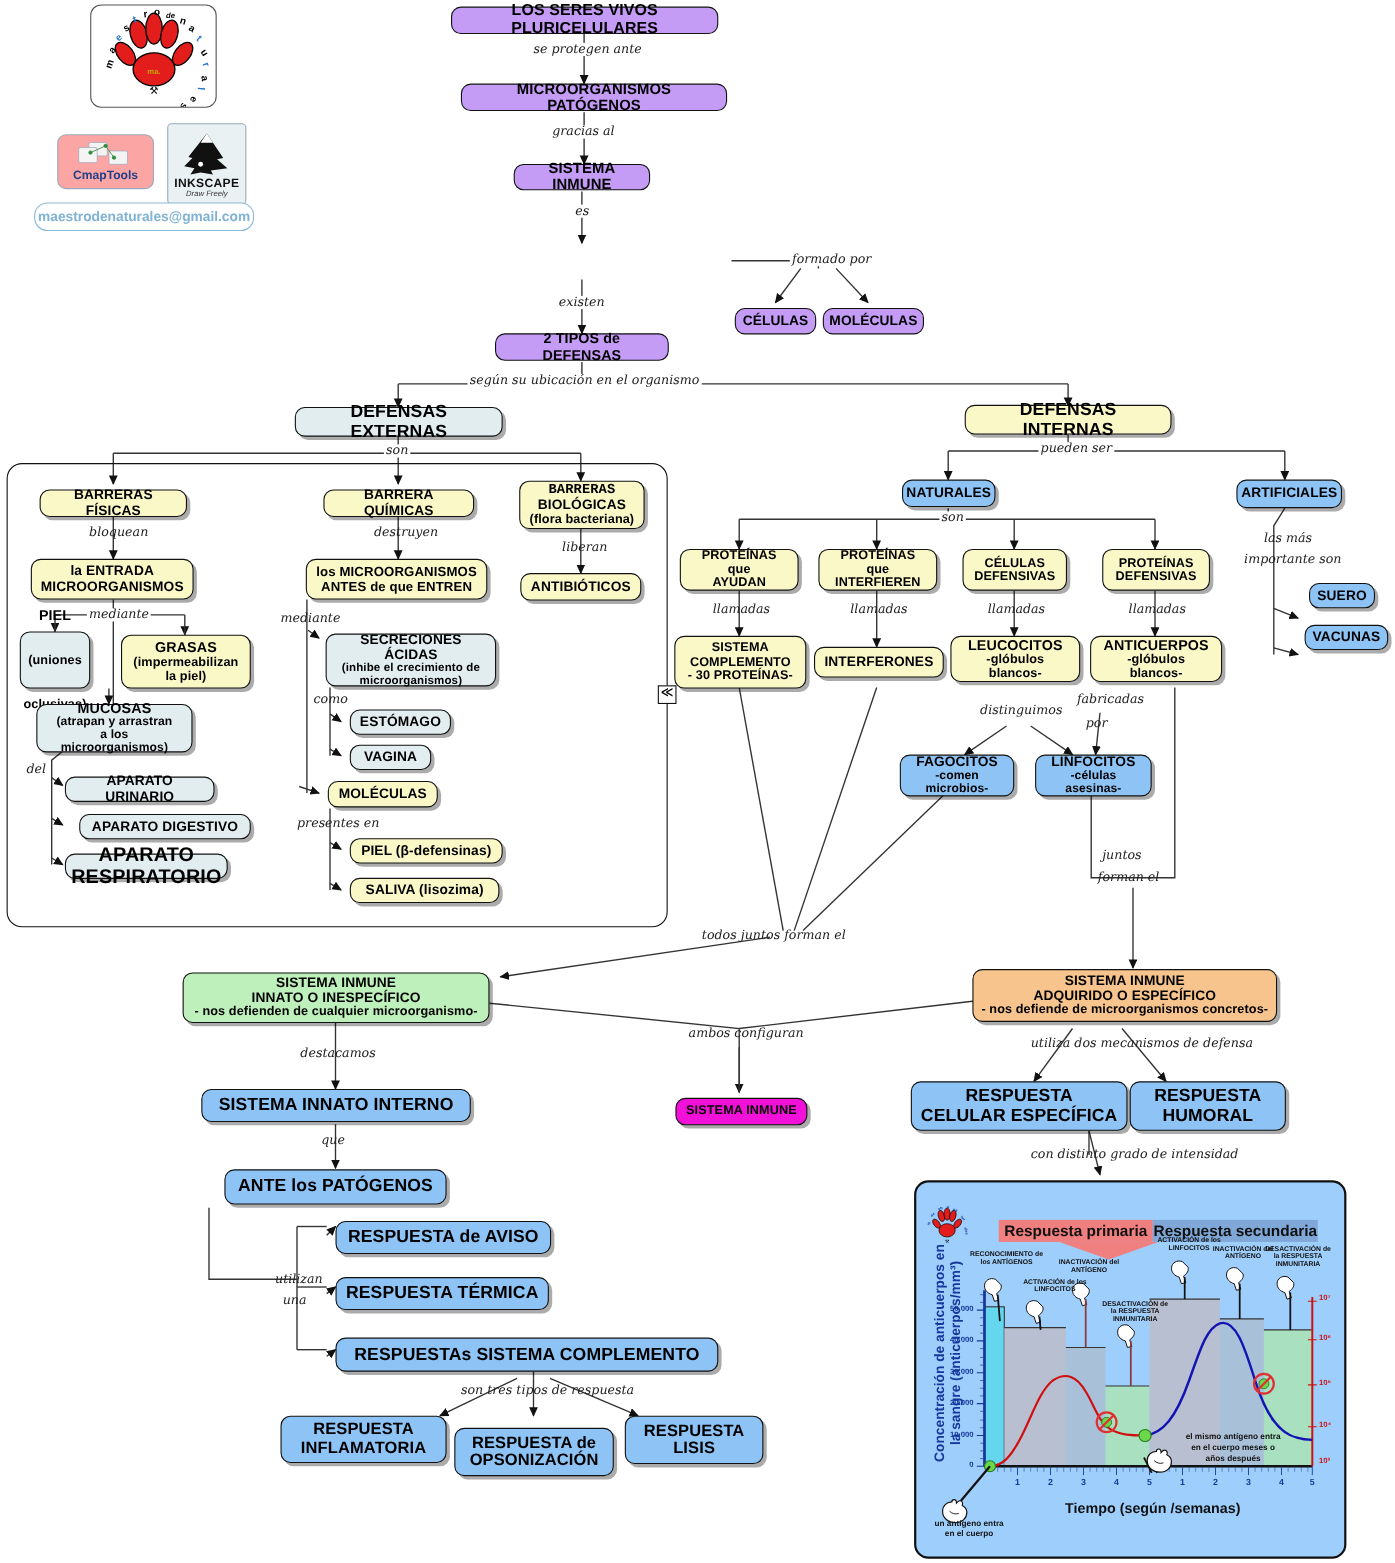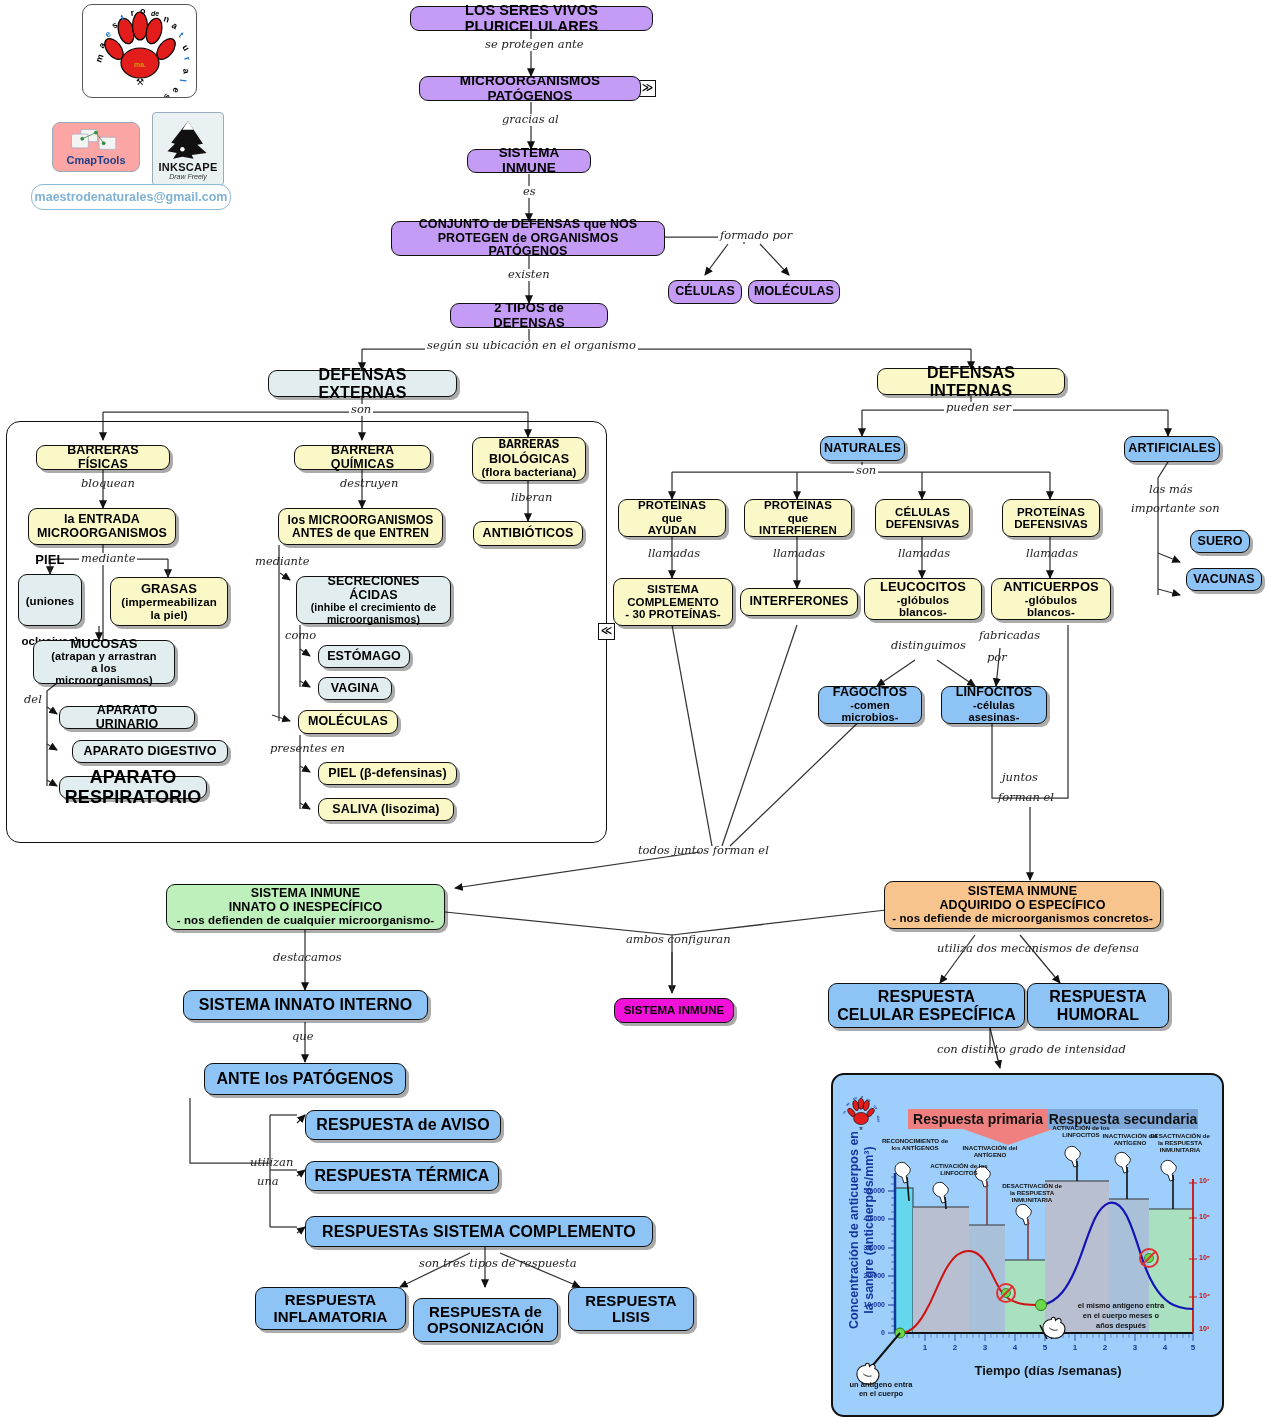--- a/index.html
+++ b/index.html
@@ -268,30 +268,26 @@
 
   <div class="mailbox" style="left:31px;top:184px;width:200px;height:26px;">maestrodenaturales@gmail.com</div>
 
   <div class="frame" style="left:6px;top:421px;width:599px;height:420px;"></div>
   <div class="chev" style="left:598px;top:623px;">≪</div>
   <div class="chev" style="left:639px;top:80px;">≫</div>
 
   <div class="node purple" style="left:410px;top:6px;width:243px;height:25px;font-size:14.5px;">LOS SERES VIVOS  PLURICELULARES</div>
   <div class="lbl" style="left:483px;top:39px;">se protegen ante</div>
 
-  <div class="node purple" style="left:419px;top:76px;width:222px;height:25px;font-size:13.5px;">MICROORGANISMOS PATÓGENOS</div>
+  <div class="node purple" style="left:419px;top:76px;width:242px;height:25px;font-size:13.5px;">MICROORGANISMOS PATÓGENOS</div>
   <div class="lbl" style="left:500px;top:114px;">gracias al</div>
 
   <div class="node purple" style="left:467px;top:149px;width:124px;height:24px;font-size:13.5px;">SISTEMA INMUNE</div>
   <div class="lbl" style="left:521px;top:186px;">es</div>
 
-  <div class="node purple" style="left:391px;top:221px;flex-direction:column;width:274px;height:35px;font-size:12.5px;">
-    <span>CONJUNTO de DEFENSAS  que NOS</span>
-    <span>PROTEGEN de ORGANISMOS PATÓGENOS</span>
-  </div>
   <div class="lbl" style="left:718px;top:230px;">formado por</div>
   <div class="node purple" style="left:668px;top:280px;width:74px;height:24px;font-size:12.5px;">CÉLULAS</div>
   <div class="node purple" style="left:748px;top:280px;width:92px;height:24px;font-size:12.5px;">MOLÉCULAS</div>
 
   <div class="lbl" style="left:506px;top:269px;">existen</div>
   <div class="node purple" style="left:450px;top:303px;width:158px;height:25px;font-size:13px;">2 TIPOS de DEFENSAS</div>
   <div class="lbl" style="left:425px;top:340px;">según su ubicación en el organismo</div>
 
   <div class="node paleblue shadow" style="left:268px;top:370px;width:189px;height:27px;font-size:16px;">DEFENSAS EXTERNAS</div>
   <div class="lbl" style="left:349px;top:404px;">son</div>
@@ -709,21 +705,21 @@
     <div class="rtick" style="left:366px;top:250px;">10³</div>
 
     <div class="ann" style="left:46px;top:63px;width:72px;">RECONOCIMIENTO de los ANTÍGENOS</div>
     <div class="ann" style="left:92px;top:88px;width:68px;">ACTIVACIÓN de los LINFOCITOS</div>
     <div class="ann" style="left:126px;top:70px;width:62px;">INACTIVACIÓN del ANTÍGENO</div>
     <div class="ann" style="left:168px;top:108px;width:62px;">DESACTIVACIÓN de la RESPUESTA INMUNITARIA</div>
     <div class="ann" style="left:215px;top:50px;width:66px;">ACTIVACIÓN de los LINFOCITOS</div>
     <div class="ann" style="left:268px;top:58px;width:58px;">INACTIVACIÓN del ANTÍGENO</div>
     <div class="ann" style="left:316px;top:58px;width:62px;">DESACTIVACIÓN de la RESPUESTA INMUNITARIA</div>
 
-    <div class="xaxislab" style="left:125px;top:288px;width:180px;">Tiempo (días /semanas)</div>
+    <div class="xaxislab" style="left:125px;top:288px;width:180px;">Tiempo (según /semanas)</div>
 
     <div class="note" style="left:3px;top:305px;width:90px;">un antígeno entra</div>
     <div class="note" style="left:3px;top:314px;width:90px;">en el cuerpo</div>
     <div class="note" style="left:233px;top:226px;width:110px;">el mismo antígeno entra</div>
     <div class="note" style="left:233px;top:236px;width:110px;">en el cuerpo meses o</div>
     <div class="note" style="left:233px;top:246px;width:110px;">años después</div>
   </div>
 
 </div>
 

